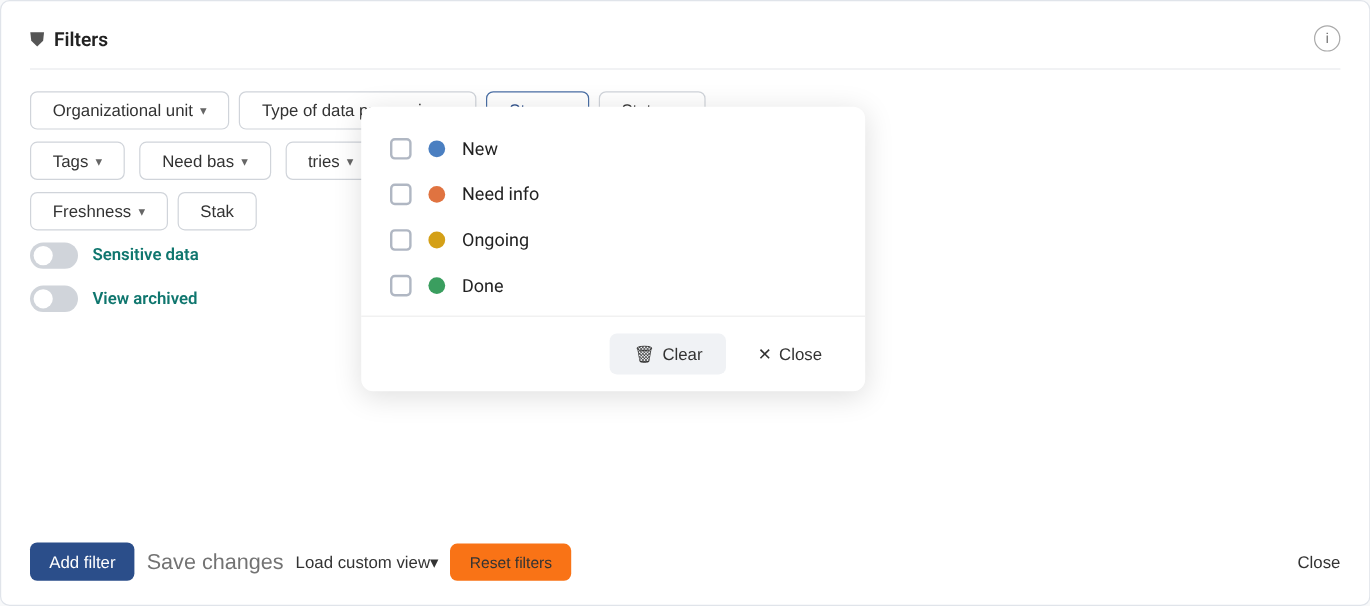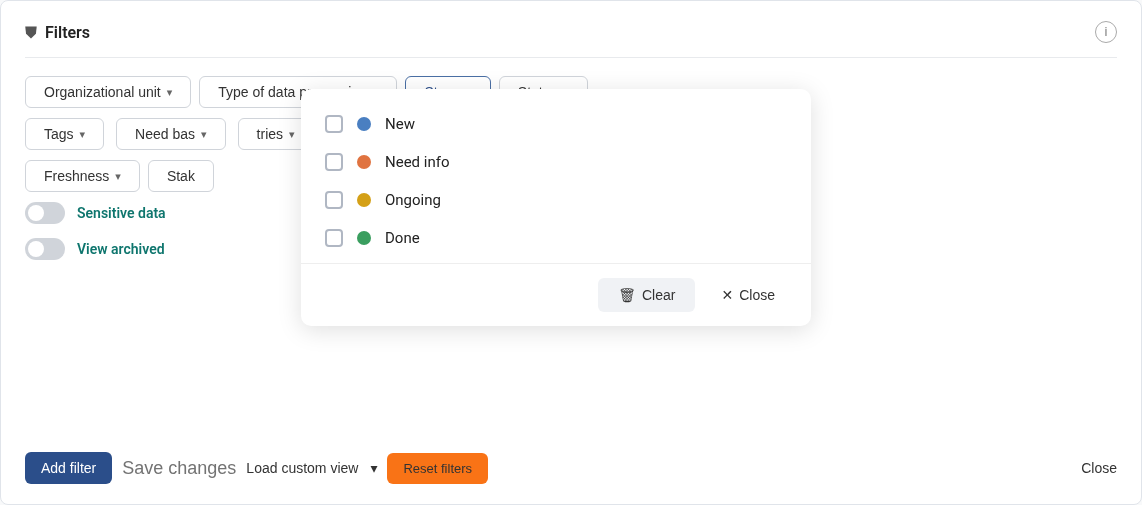--- a/index.html
+++ b/index.html
@@ -156,21 +156,21 @@
       cursor: pointer;
     }
     .load-btn {
       background: none;
       border: none;
       color: #333;
       font-size: 14px;
       cursor: pointer;
       display: flex;
       align-items: flex-end;
-      gap: 12px;
+      gap: 0;
     }
     .reset-btn {
       background: #f97316;
       border: none;
       border-radius: 6px;
       padding: 8px 16px;
       font-size: 13px;
       color: #333;
       cursor: pointer;
     }
@@ -179,21 +179,21 @@
       border: none;
       font-size: 14px;
       color: #333;
       cursor: pointer;
     }
     
     .dropdown-overlay {
       position: absolute;
       top: 88px;
       left: 300px;
-      width: 510px;
+      width: 420px;
       background: #fff;
       border-radius: 10px;
       box-shadow: 0 4px 24px rgba(0,0,0,0.13);
       z-index: 100;
       padding: 16px 0 0 0;
     }
     .dropdown-item {
       display: flex;
       align-items: center;
       gap: 14px;

